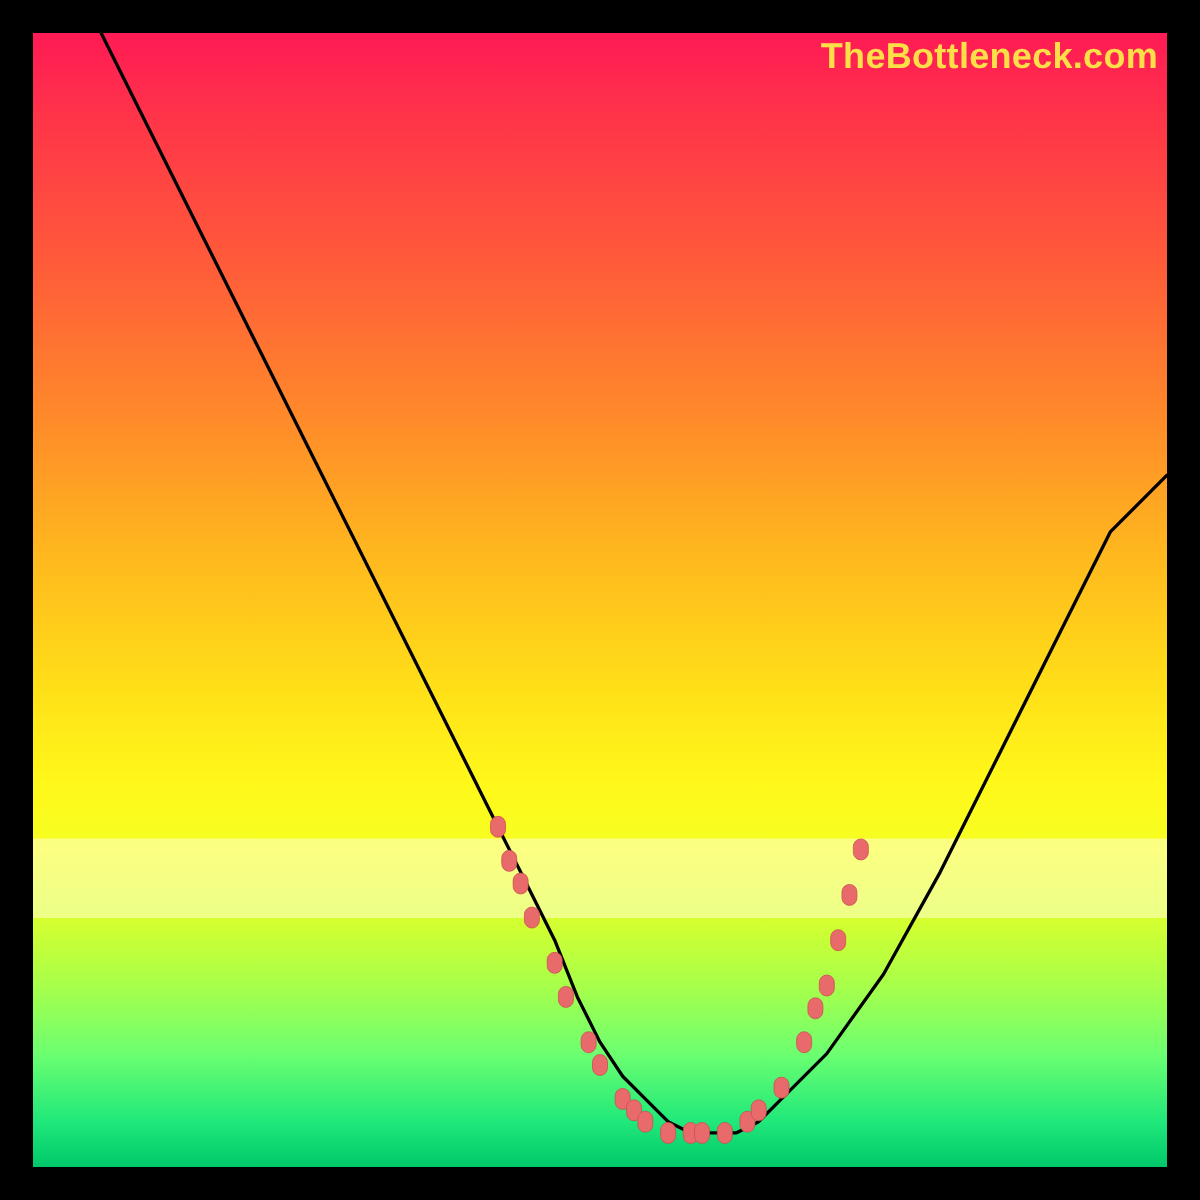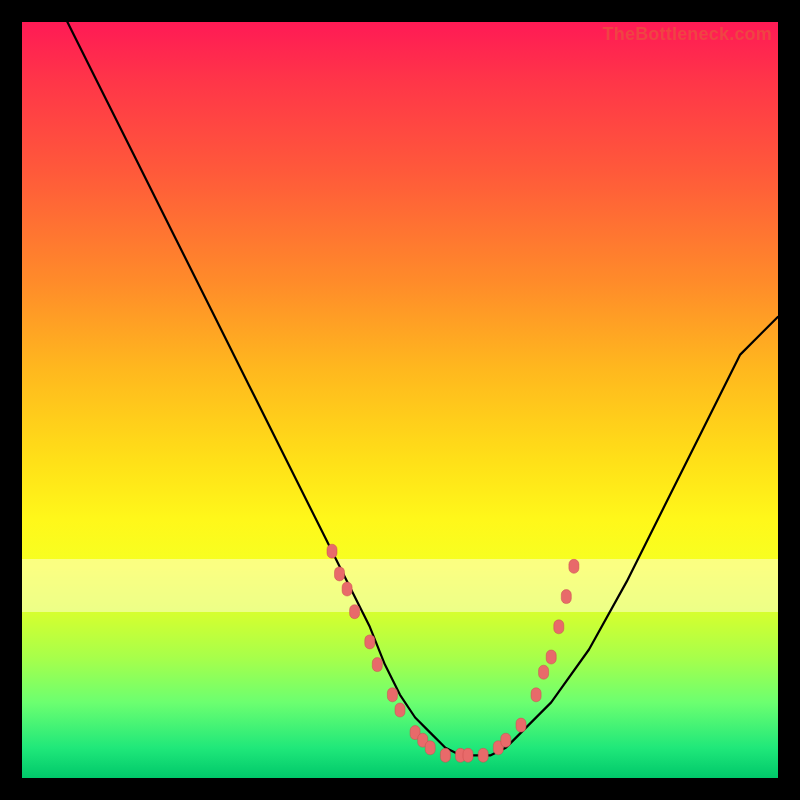--- a/index.html
+++ b/index.html
@@ -46,23 +46,23 @@
     position: absolute;
     left: 0;
     width: 100%;
     background: rgba(255,255,210,0.55);
   }
   .watermark {
     position: absolute;
     top: 2px;
     right: 6px;
     font-family: Arial, Helvetica, sans-serif;
-    font-size: 18px;
+    font-size: 24px;
     font-weight: 600;
-    color: #ef4444;
+    color: #fde047;
     letter-spacing: 0.2px;
     user-select: none;
   }
   svg.curve {
     position: absolute;
     left: 0;
     top: 0;
     width: 100%;
     height: 100%;
     overflow: visible;

